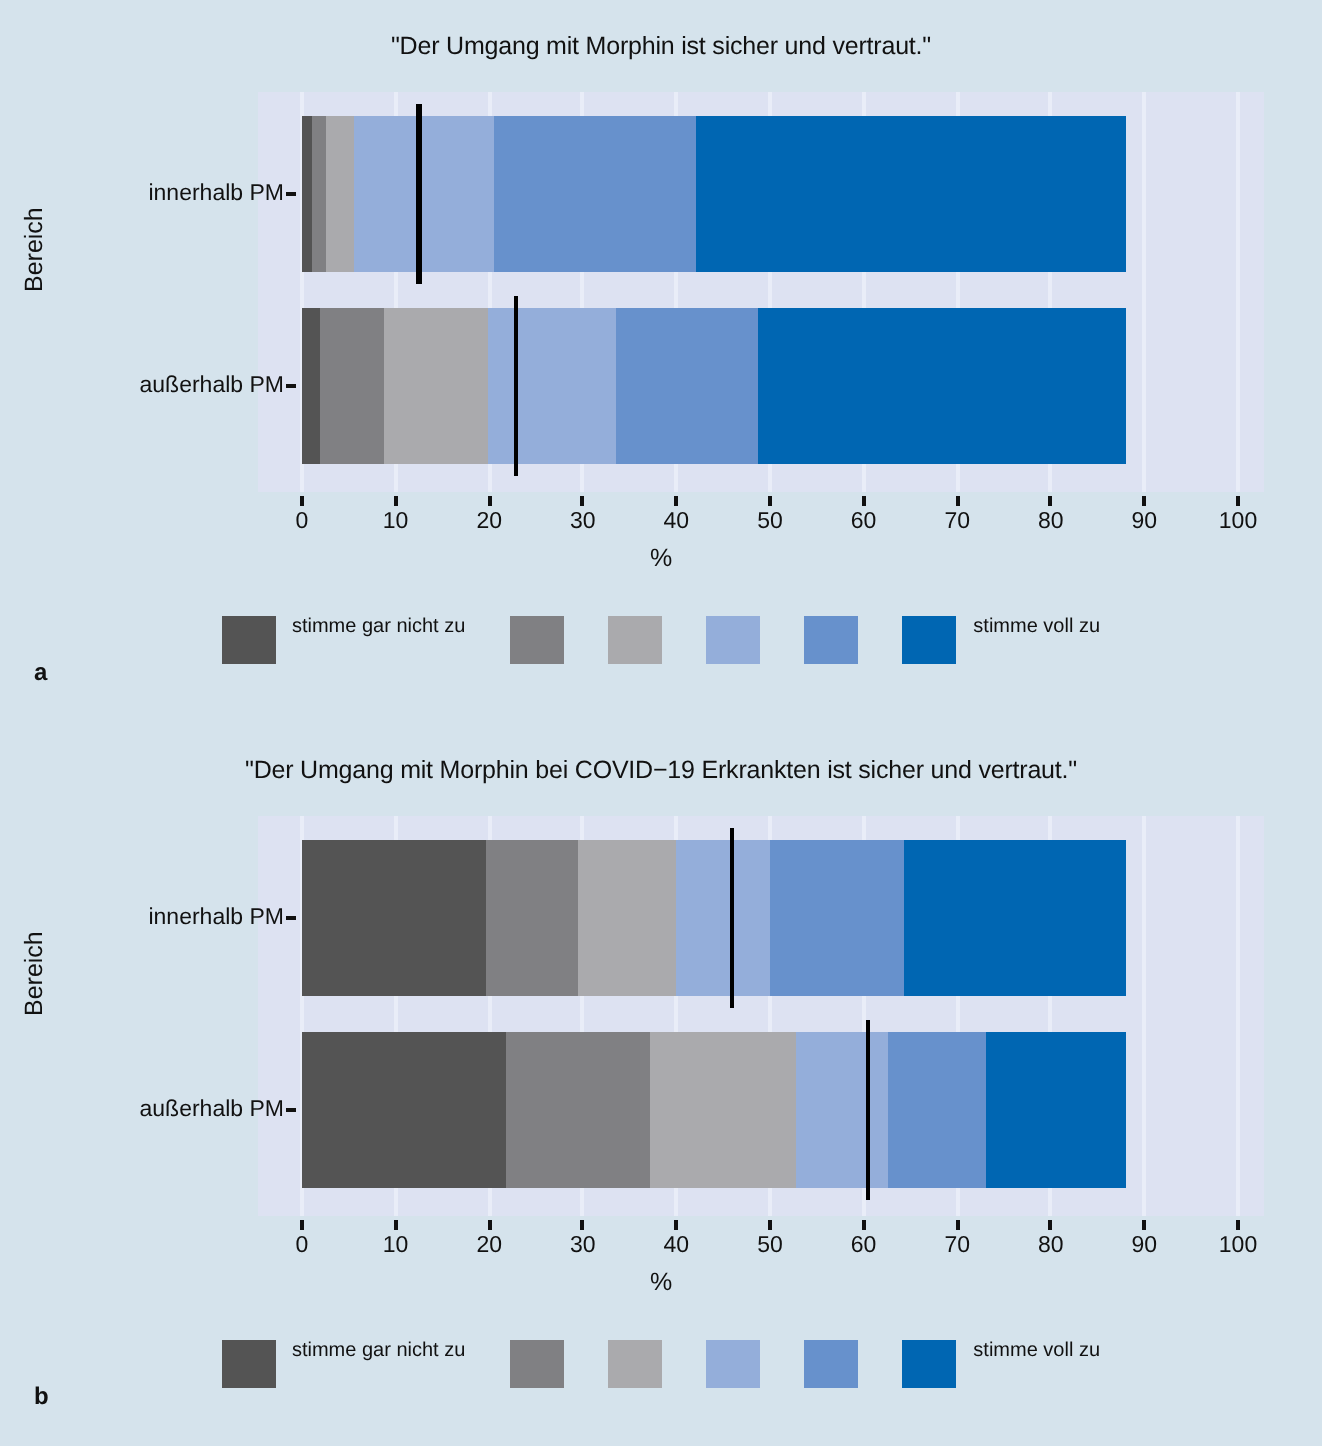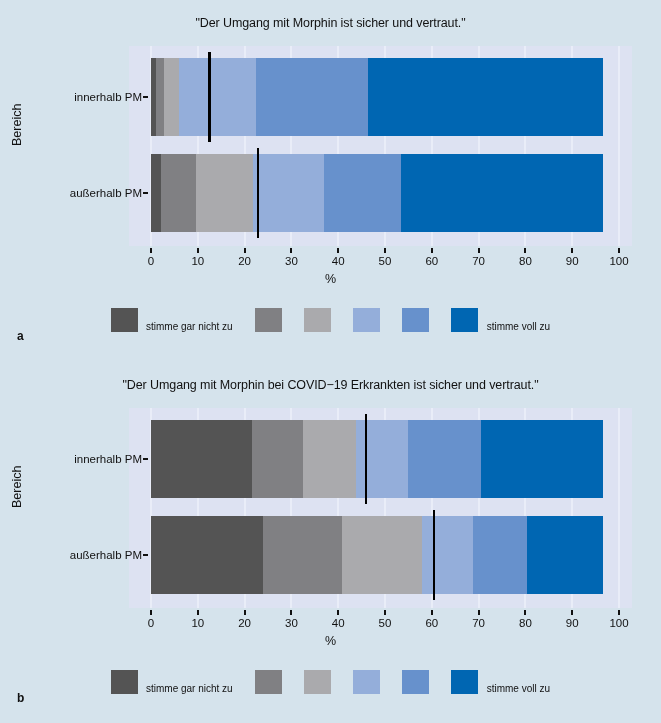--- a/index.html
+++ b/index.html
@@ -33,21 +33,21 @@
     left:129px;top:46px;
     width:503px;height:200px;
   }
   .plot-bg{
     position:absolute;left:0;top:0;width:503px;height:200px;
     background:#dde2f2;
   }
   .gridlines{position:absolute;left:0;top:0;width:503px;height:200px;}
   .gridline{position:absolute;top:0;bottom:0;width:2px;background:#e9edf8;}
 
-  .bars{position:absolute;left:22px;top:0;width:452px;height:200px;}
+  .bars{position:absolute;left:22px;top:0;width:412px;height:200px;}
   .bar-row{position:absolute;left:0;width:100%;display:flex;}
   .bar-row.r0{top:12px;height:78px;}
   .bar-row.r1{top:108px;height:78px;}
   .seg{height:100%;}
 
   .medline{
     position:absolute;width:2.5px;background:#000;
   }
   .medline.m0{top:6px;height:90px;}
   .medline.m1{top:102px;height:90px;}
@@ -79,21 +79,21 @@
     transform:translateX(-50%);white-space:nowrap;
   }
   .xaxis-title{
     position:absolute;left:0;right:0;top:272px;
     text-align:center;font-size:12.5px;color:#111;
   }
 
   
   .legend{
     position:absolute;left:0;right:0;top:308px;
-    display:flex;align-items:flex-end;justify-content:center;
+    display:flex;align-items:flex-start;justify-content:center;
     gap:0px;
   }
   .legend-label{font-size:10px;color:#111;white-space:nowrap;}
   .legend-label.left{margin-left:8px;margin-right:22px;}
   .legend-label.right{margin-left:9px;}
   .swatch{width:27px;height:24px;margin-left:0;}
   .swatch + .swatch{margin-left:22px;}
 </style>
 </head>
 <body>

